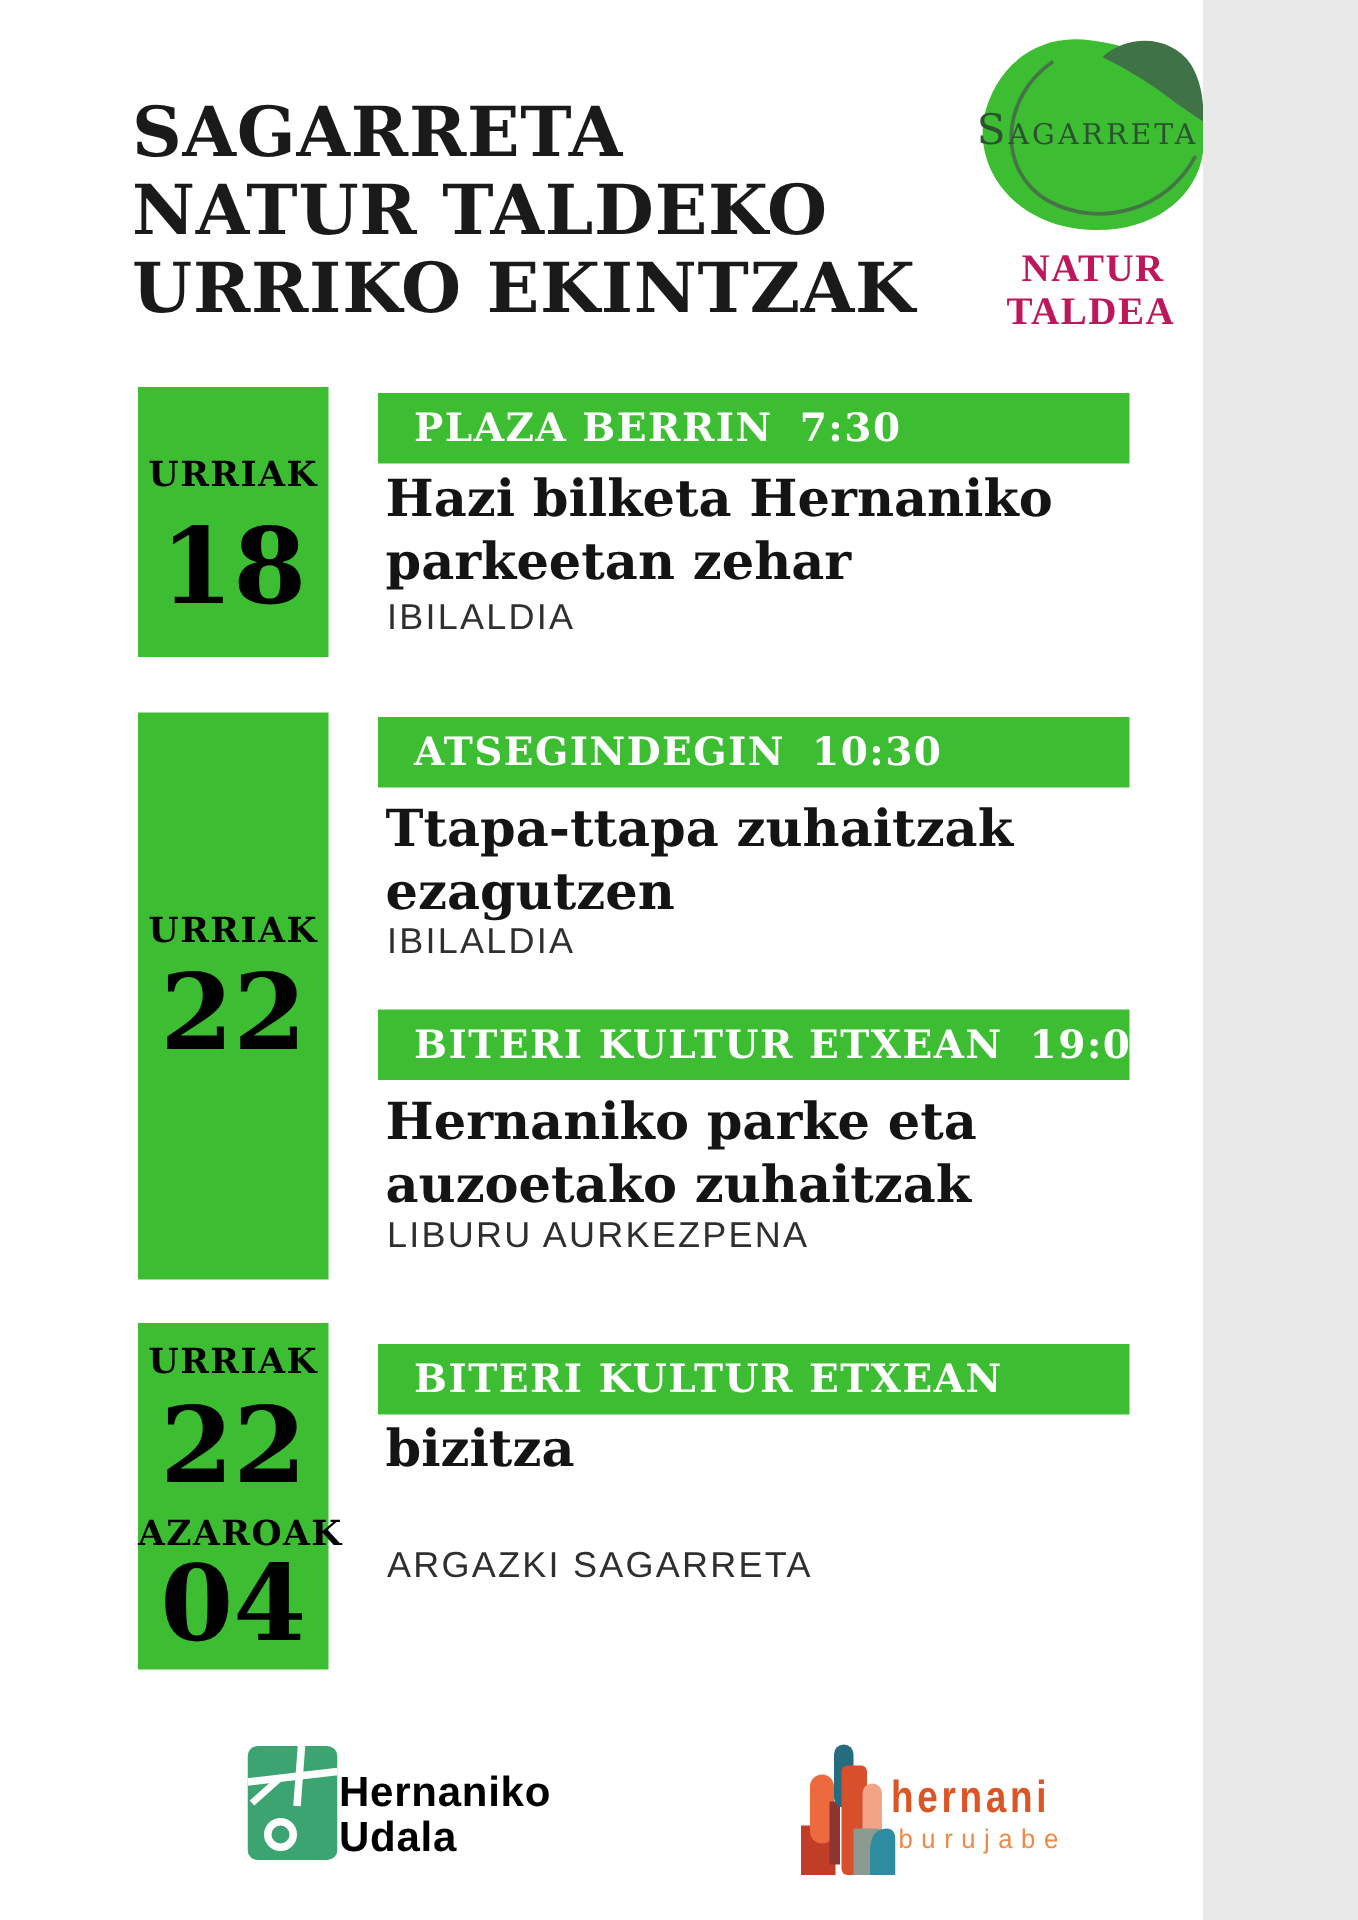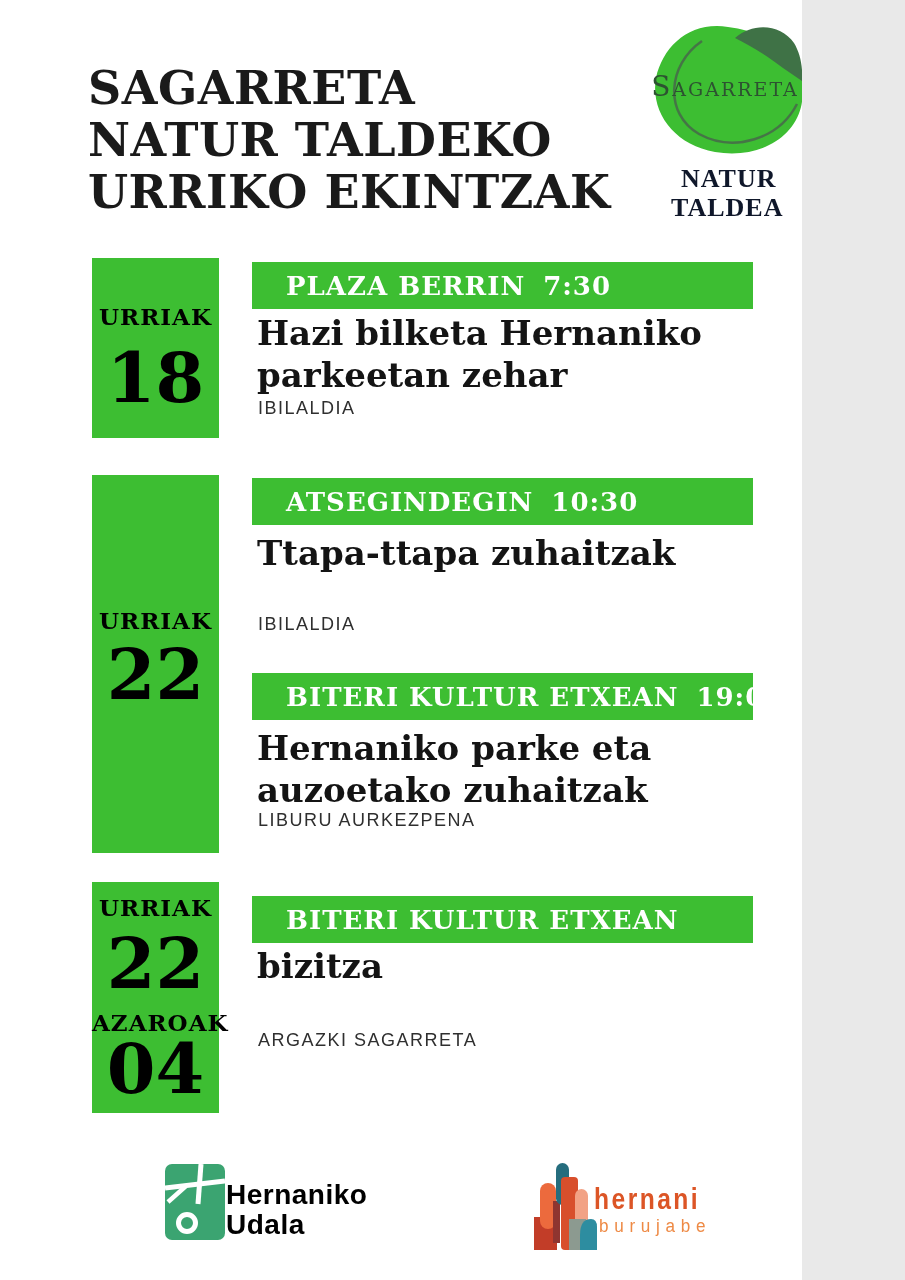--- a/index.html
+++ b/index.html
@@ -16,54 +16,54 @@
   .logo{position:absolute;left:645px;top:18px;width:172px;height:212px;}
   .logo svg.blob{position:absolute;left:0;top:0;}
   .blob-text{
     position:absolute;left:0;top:52px;width:160px;text-align:center;
     color:#2d5231;font-size:19px;letter-spacing:2px;font-weight:500;
   }
   .blob-text .initial{font-size:28px;}
   .logo-caption{
     position:absolute;left:26px;top:146px;
     font-family:"Liberation Serif",serif;font-weight:bold;
-    font-size:26px;line-height:29px;color:#0f172a;letter-spacing:1px;
+    font-size:26px;line-height:29px;color:#be185d;letter-spacing:1px;
   }
   .logo-caption .cap1{padding-left:10px;}
   
   .date-box{
     position:absolute;left:92px;width:127px;background:#3dbe32;color:#000000;
     text-align:center;
   }
   .db1{top:258px;height:180px;}
   .db2{top:475px;height:378px;}
   .db3{top:882px;height:231px;}
   .date-label{position:absolute;left:0;width:100%;font-size:23px;font-weight:bold;letter-spacing:1px;}
   .date-number{position:absolute;left:0;width:100%;font-size:70px;line-height:70px;font-weight:bold;}
   .db1 .date-label{top:45px;}   .db1 .date-number{top:85px;}
   .db2 .date-label{top:132px;}  .db2 .date-number{top:165px;}
   .db3 .l1{top:12px;}  .db3 .n1{top:47px;}
   .db3 .l2{top:127px;} .db3 .n2{top:152px;}
   
   .venue-bar{
     position:absolute;left:252px;width:501px;height:47px;background:#3dbe32;
     color:#ffffff;display:flex;align-items:center;box-sizing:border-box;
-    padding-left:34px;font-weight:bold;font-size:26px;letter-spacing:1px;
+    padding-left:24px;font-weight:bold;font-size:26px;letter-spacing:1px;
     white-space:nowrap;
   }
   .vb1{top:262px;}.vb2{top:478px;}.vb3{top:673px;}.vb4{top:896px;}
   .venue-time{margin-left:18px;}
   .event-title{
     position:absolute;left:257px;font-size:34px;line-height:42px;
     font-weight:bold;color:#141414;white-space:nowrap;
   }
   .et1{top:312px;}.et2{top:532px;}.et3{top:727px;}.et4{top:945px;}
   .event-cat{
     position:absolute;left:258px;font-family:"Liberation Sans",sans-serif;
-    font-size:18px;color:#2f2f2f;letter-spacing:1.5px;white-space:nowrap;
+    font-size:24px;color:#2f2f2f;letter-spacing:1.5px;white-space:nowrap;
   }
   .ec1{top:398px;}.ec2{top:614px;}.ec3{top:810px;}.ec4{top:1030px;}
   
   .udala-logo{position:absolute;left:165px;top:1164px;}
   .udala-text{
     position:absolute;left:226px;top:1180px;
     font-family:"Liberation Sans",sans-serif;font-weight:bold;
     font-size:28px;line-height:30px;color:#000000;letter-spacing:0.5px;
   }
   .hernani-logo{position:absolute;left:533px;top:1155px;}
@@ -124,20 +124,21 @@
   <div class="date-box db2">
     <div class="date-label">URRIAK</div>
     <div class="date-number">22</div>
   </div>
   <div class="venue-bar vb2">
     <span>ATSEGINDEGIN</span>
     <span class="venue-time">10:30</span>
   </div>
   <div class="event-title et2">
     <div>Ttapa-ttapa zuhaitzak</div>
+    <div>ezagutzen</div>
   </div>
   <div class="event-cat ec2">IBILALDIA</div>
 
   <div class="venue-bar vb3">
     <span>BITERI KULTUR ETXEAN</span>
     <span class="venue-time">19:00</span>
   </div>
   <div class="event-title et3">
     <div>Hernaniko parke eta</div>
     <div>auzoetako zuhaitzak</div>

